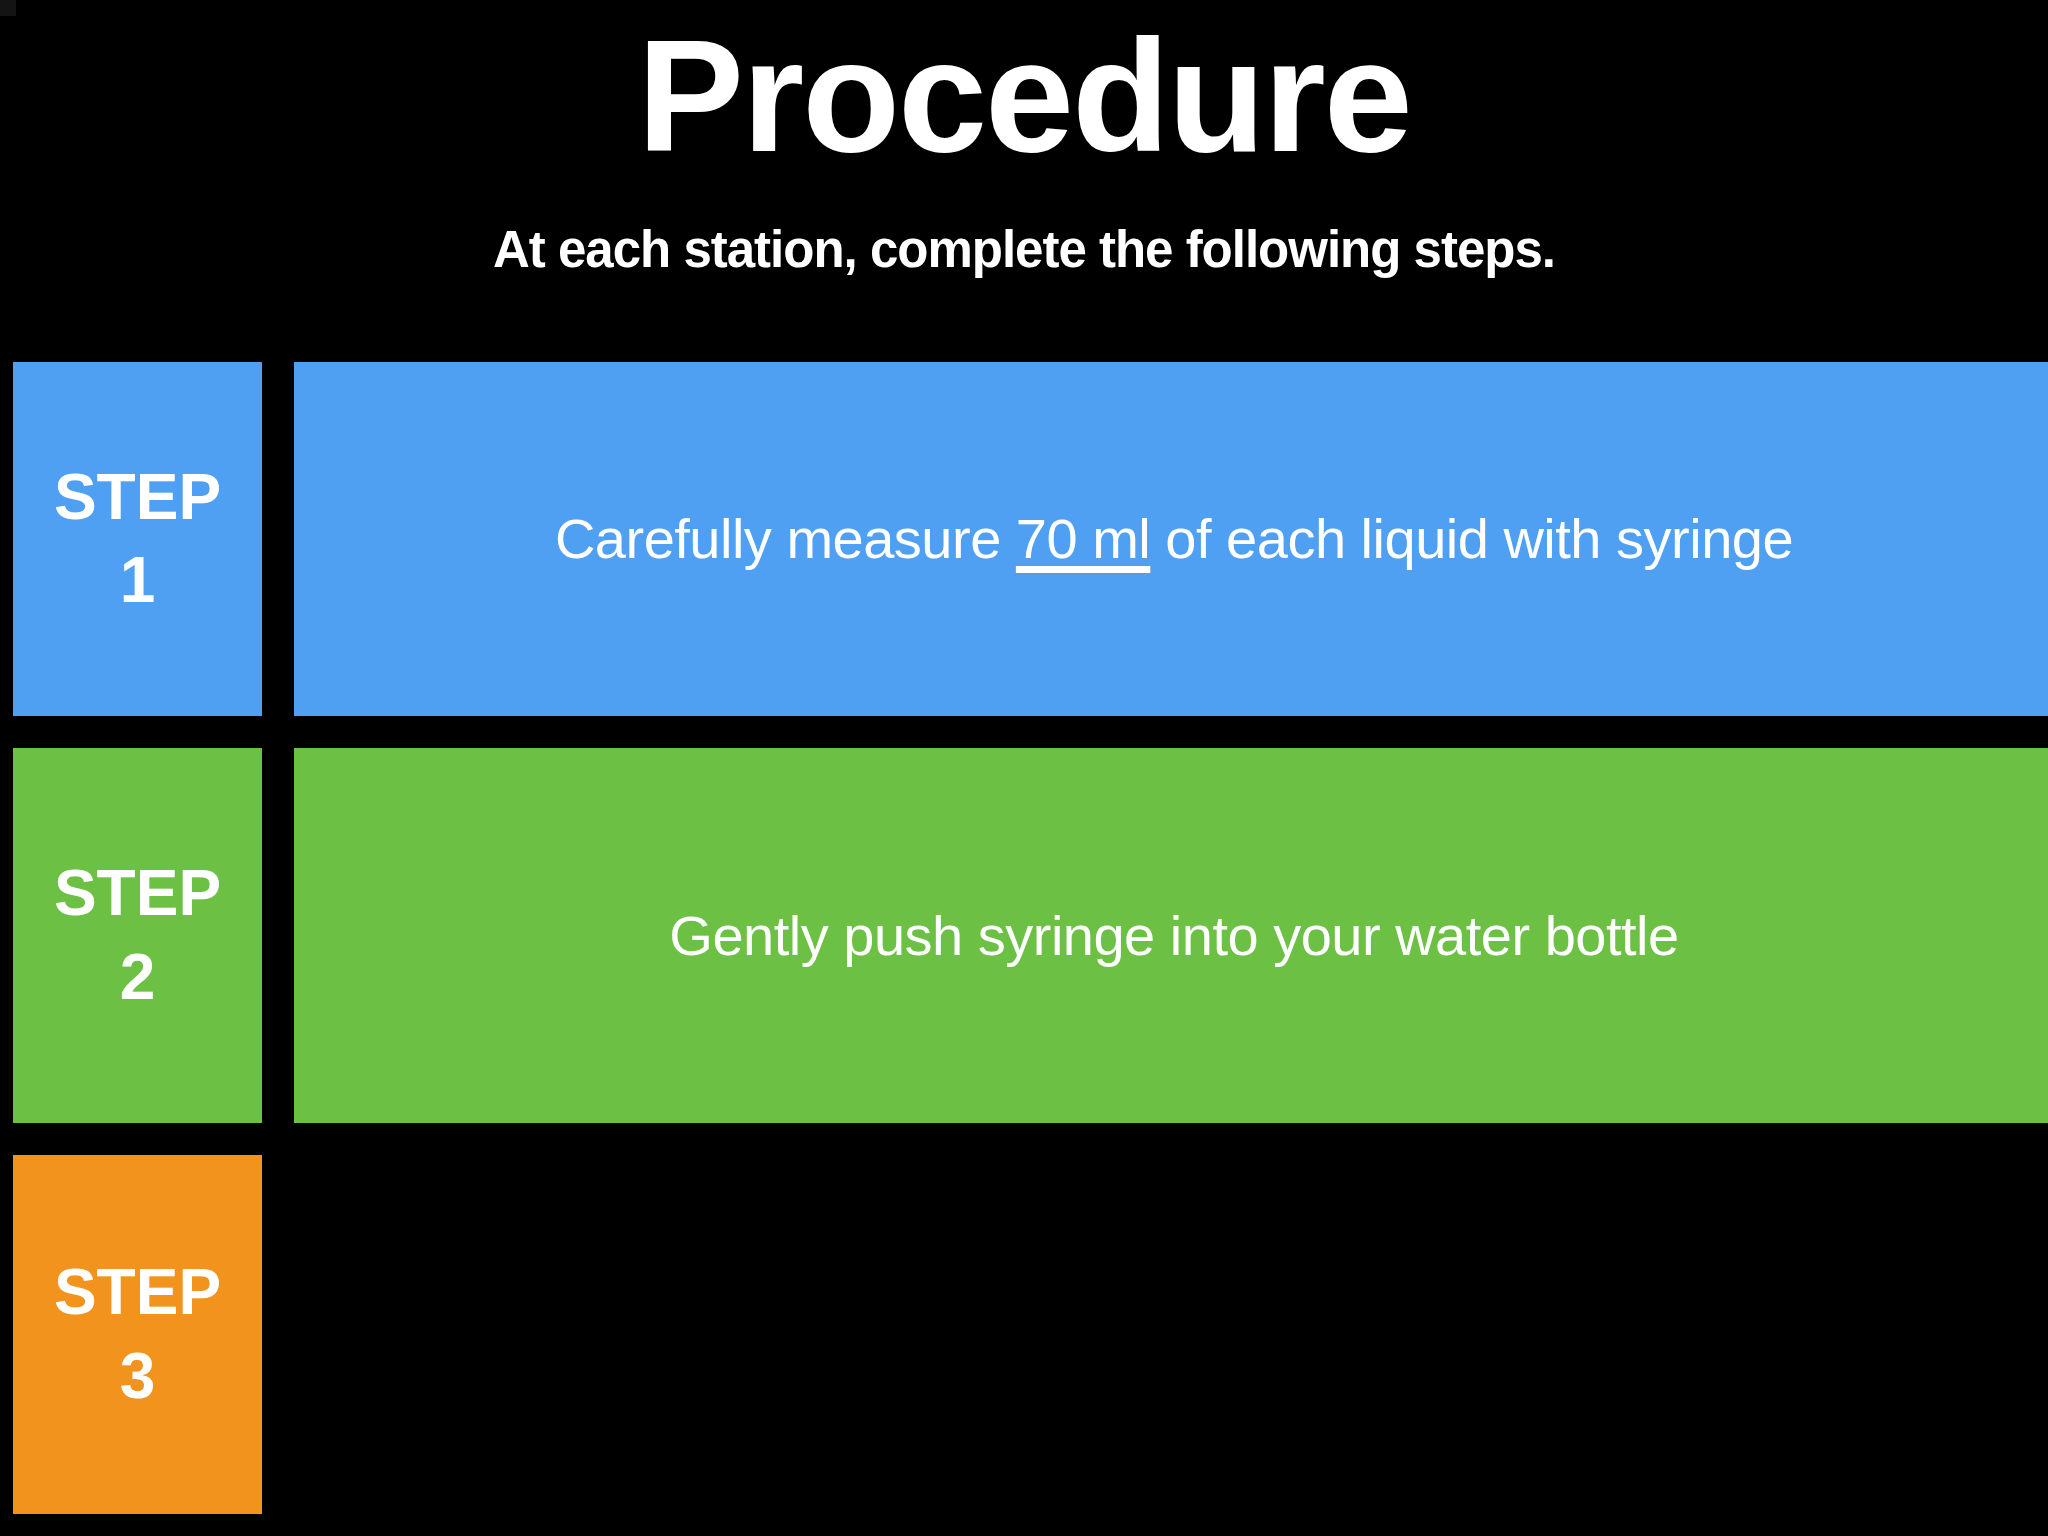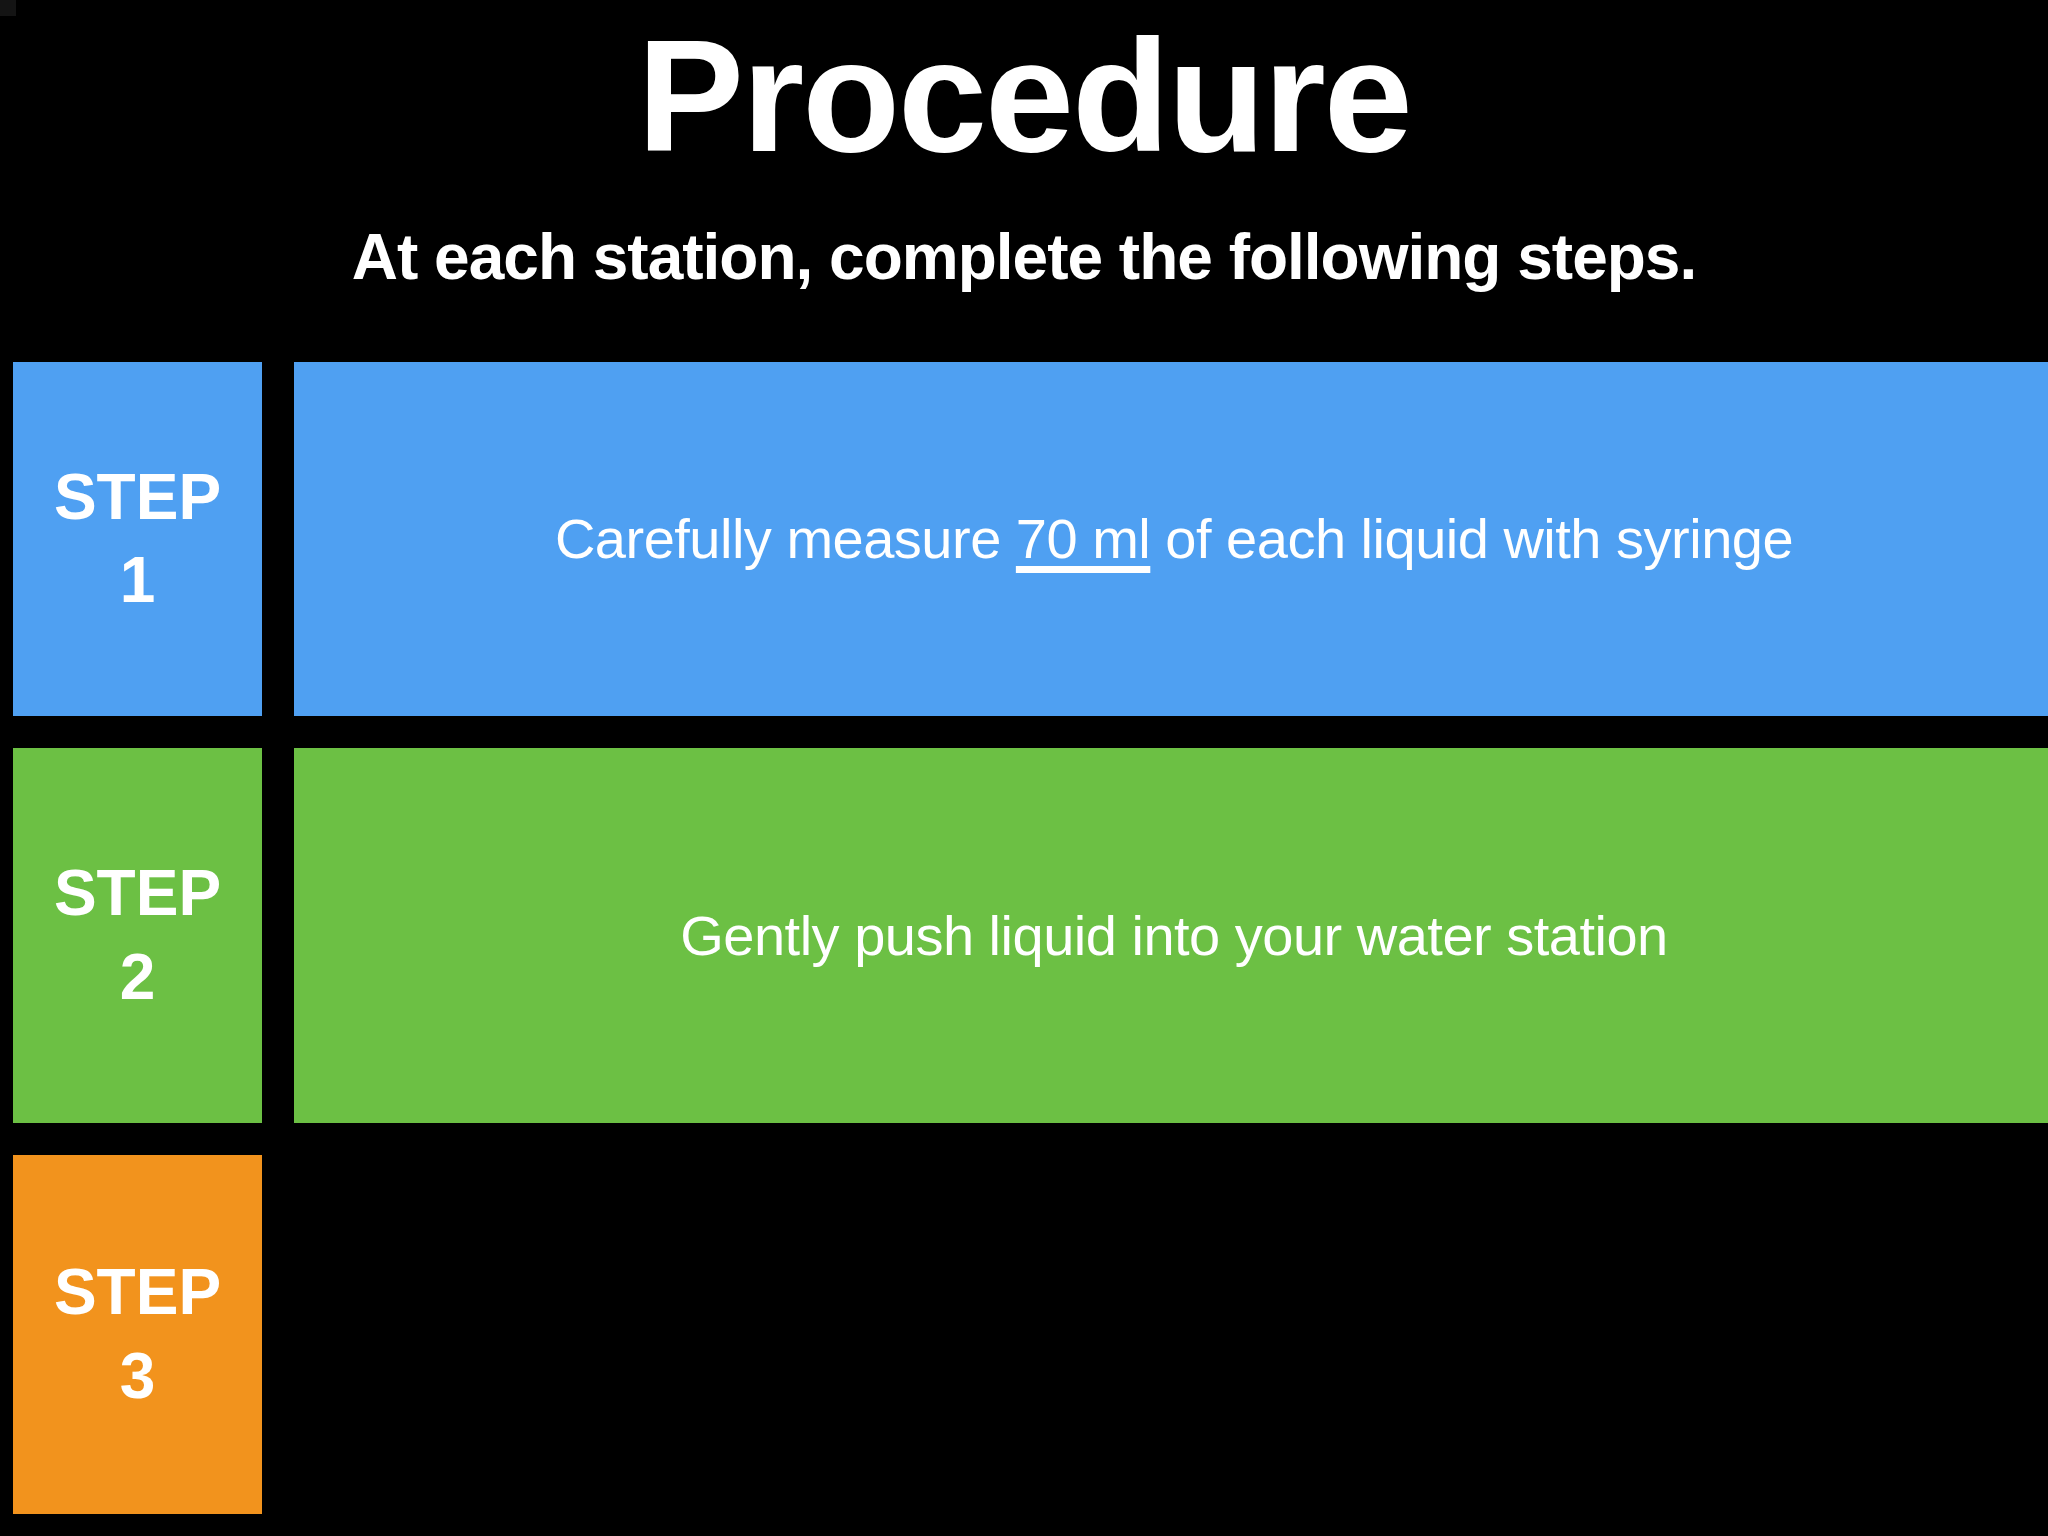--- a/index.html
+++ b/index.html
@@ -29,21 +29,21 @@
     font-weight: 700;
     letter-spacing: -2px;
     line-height: 1.0;
     color: #fff;
   }
   .subtitle {
     position: absolute;
     top: 222px; left: 0;
     width: 100%;
     text-align: center;
-    font-size: 64px;
+    font-size: 51px;
     font-weight: 700;
     letter-spacing: -1px;
     line-height: 1.1;
     color: #fff;
   }
   .steps-table {
     position: absolute;
     left: 13px; top: 362px;
     width: 2024px;
     display: grid;
@@ -103,21 +103,21 @@
     </div>
     <div class="cell step-body" style="background-color: rgb(79, 160, 242);">
       <div class="line"><span>Carefully measure </span><span class="underline">70 ml</span><span> of each liquid with syringe</span></div>
     </div>
 
     <div class="cell step-label" style="background-color: rgb(108, 192, 68);">
       <div>STEP</div>
       <div>2</div>
     </div>
     <div class="cell step-body" style="background-color: rgb(108, 192, 68);">
-      <div class="line">Gently push liquid into your water station</div>
+      <div class="line">Gently push syringe into your water bottle</div>
     </div>
 
     <div class="cell step-label" style="background-color: rgb(242, 147, 29);">
       <div>STEP</div>
       <div>3</div>
     </div>
 
   </div>
 </div>
 

